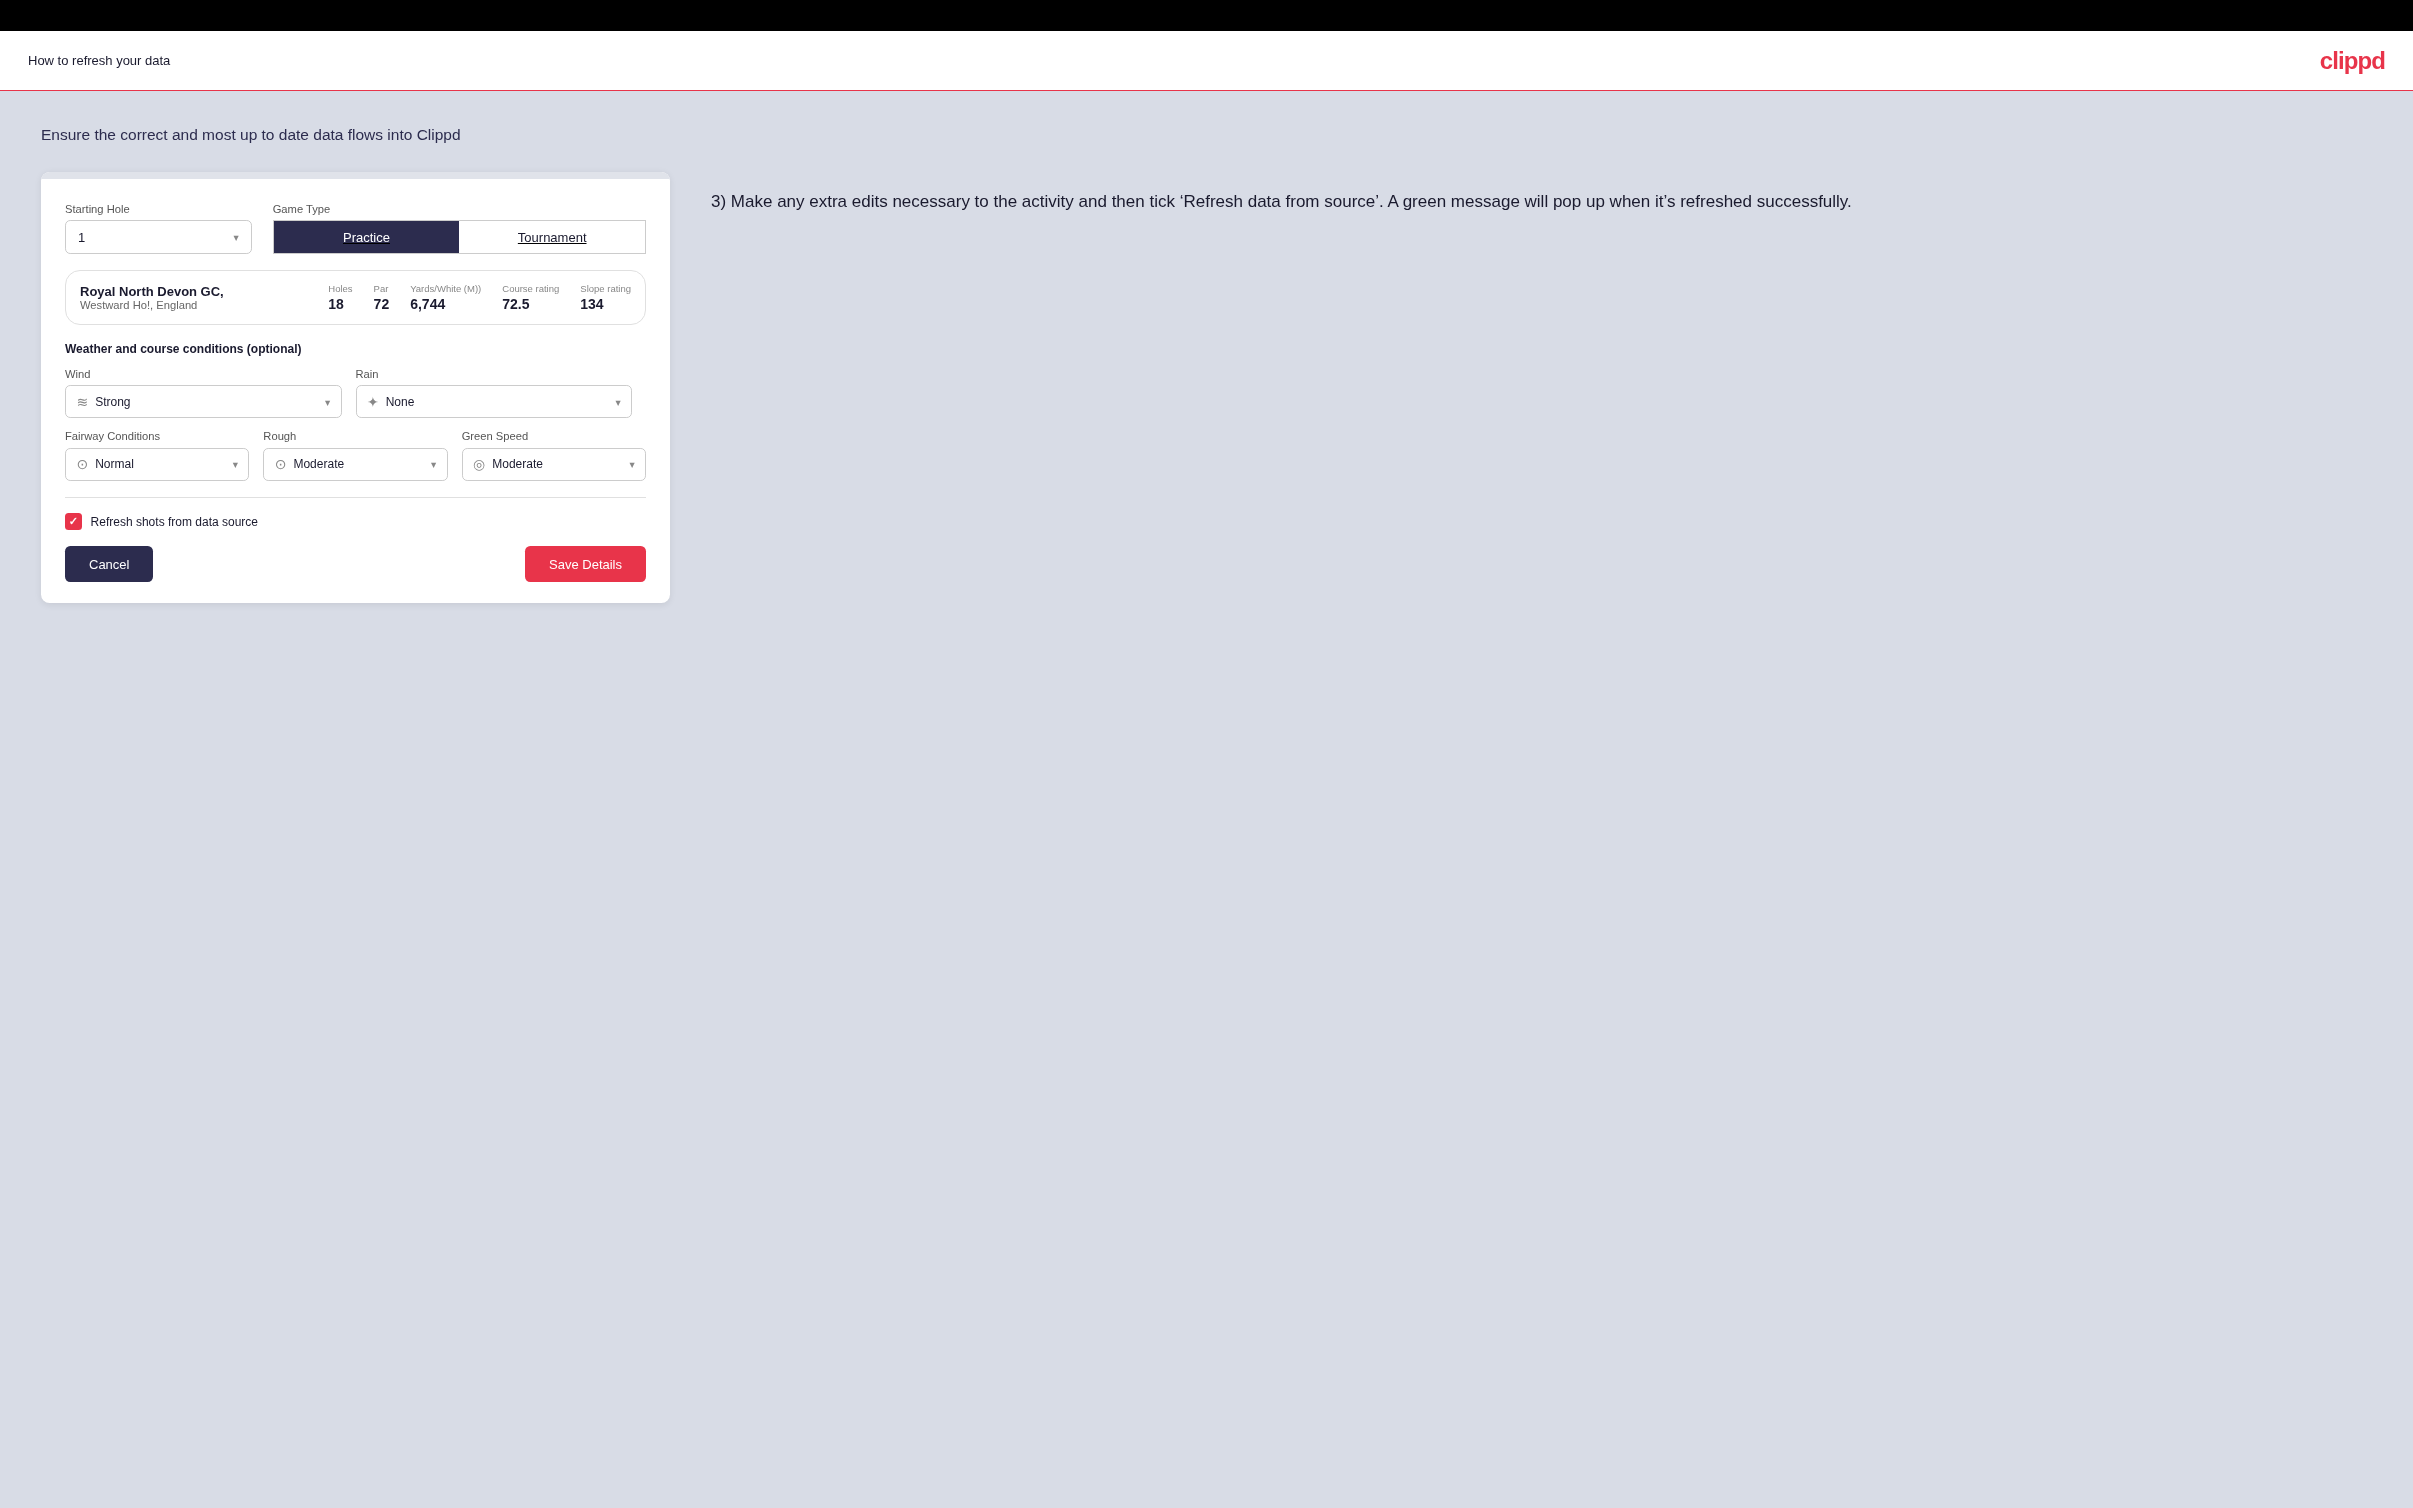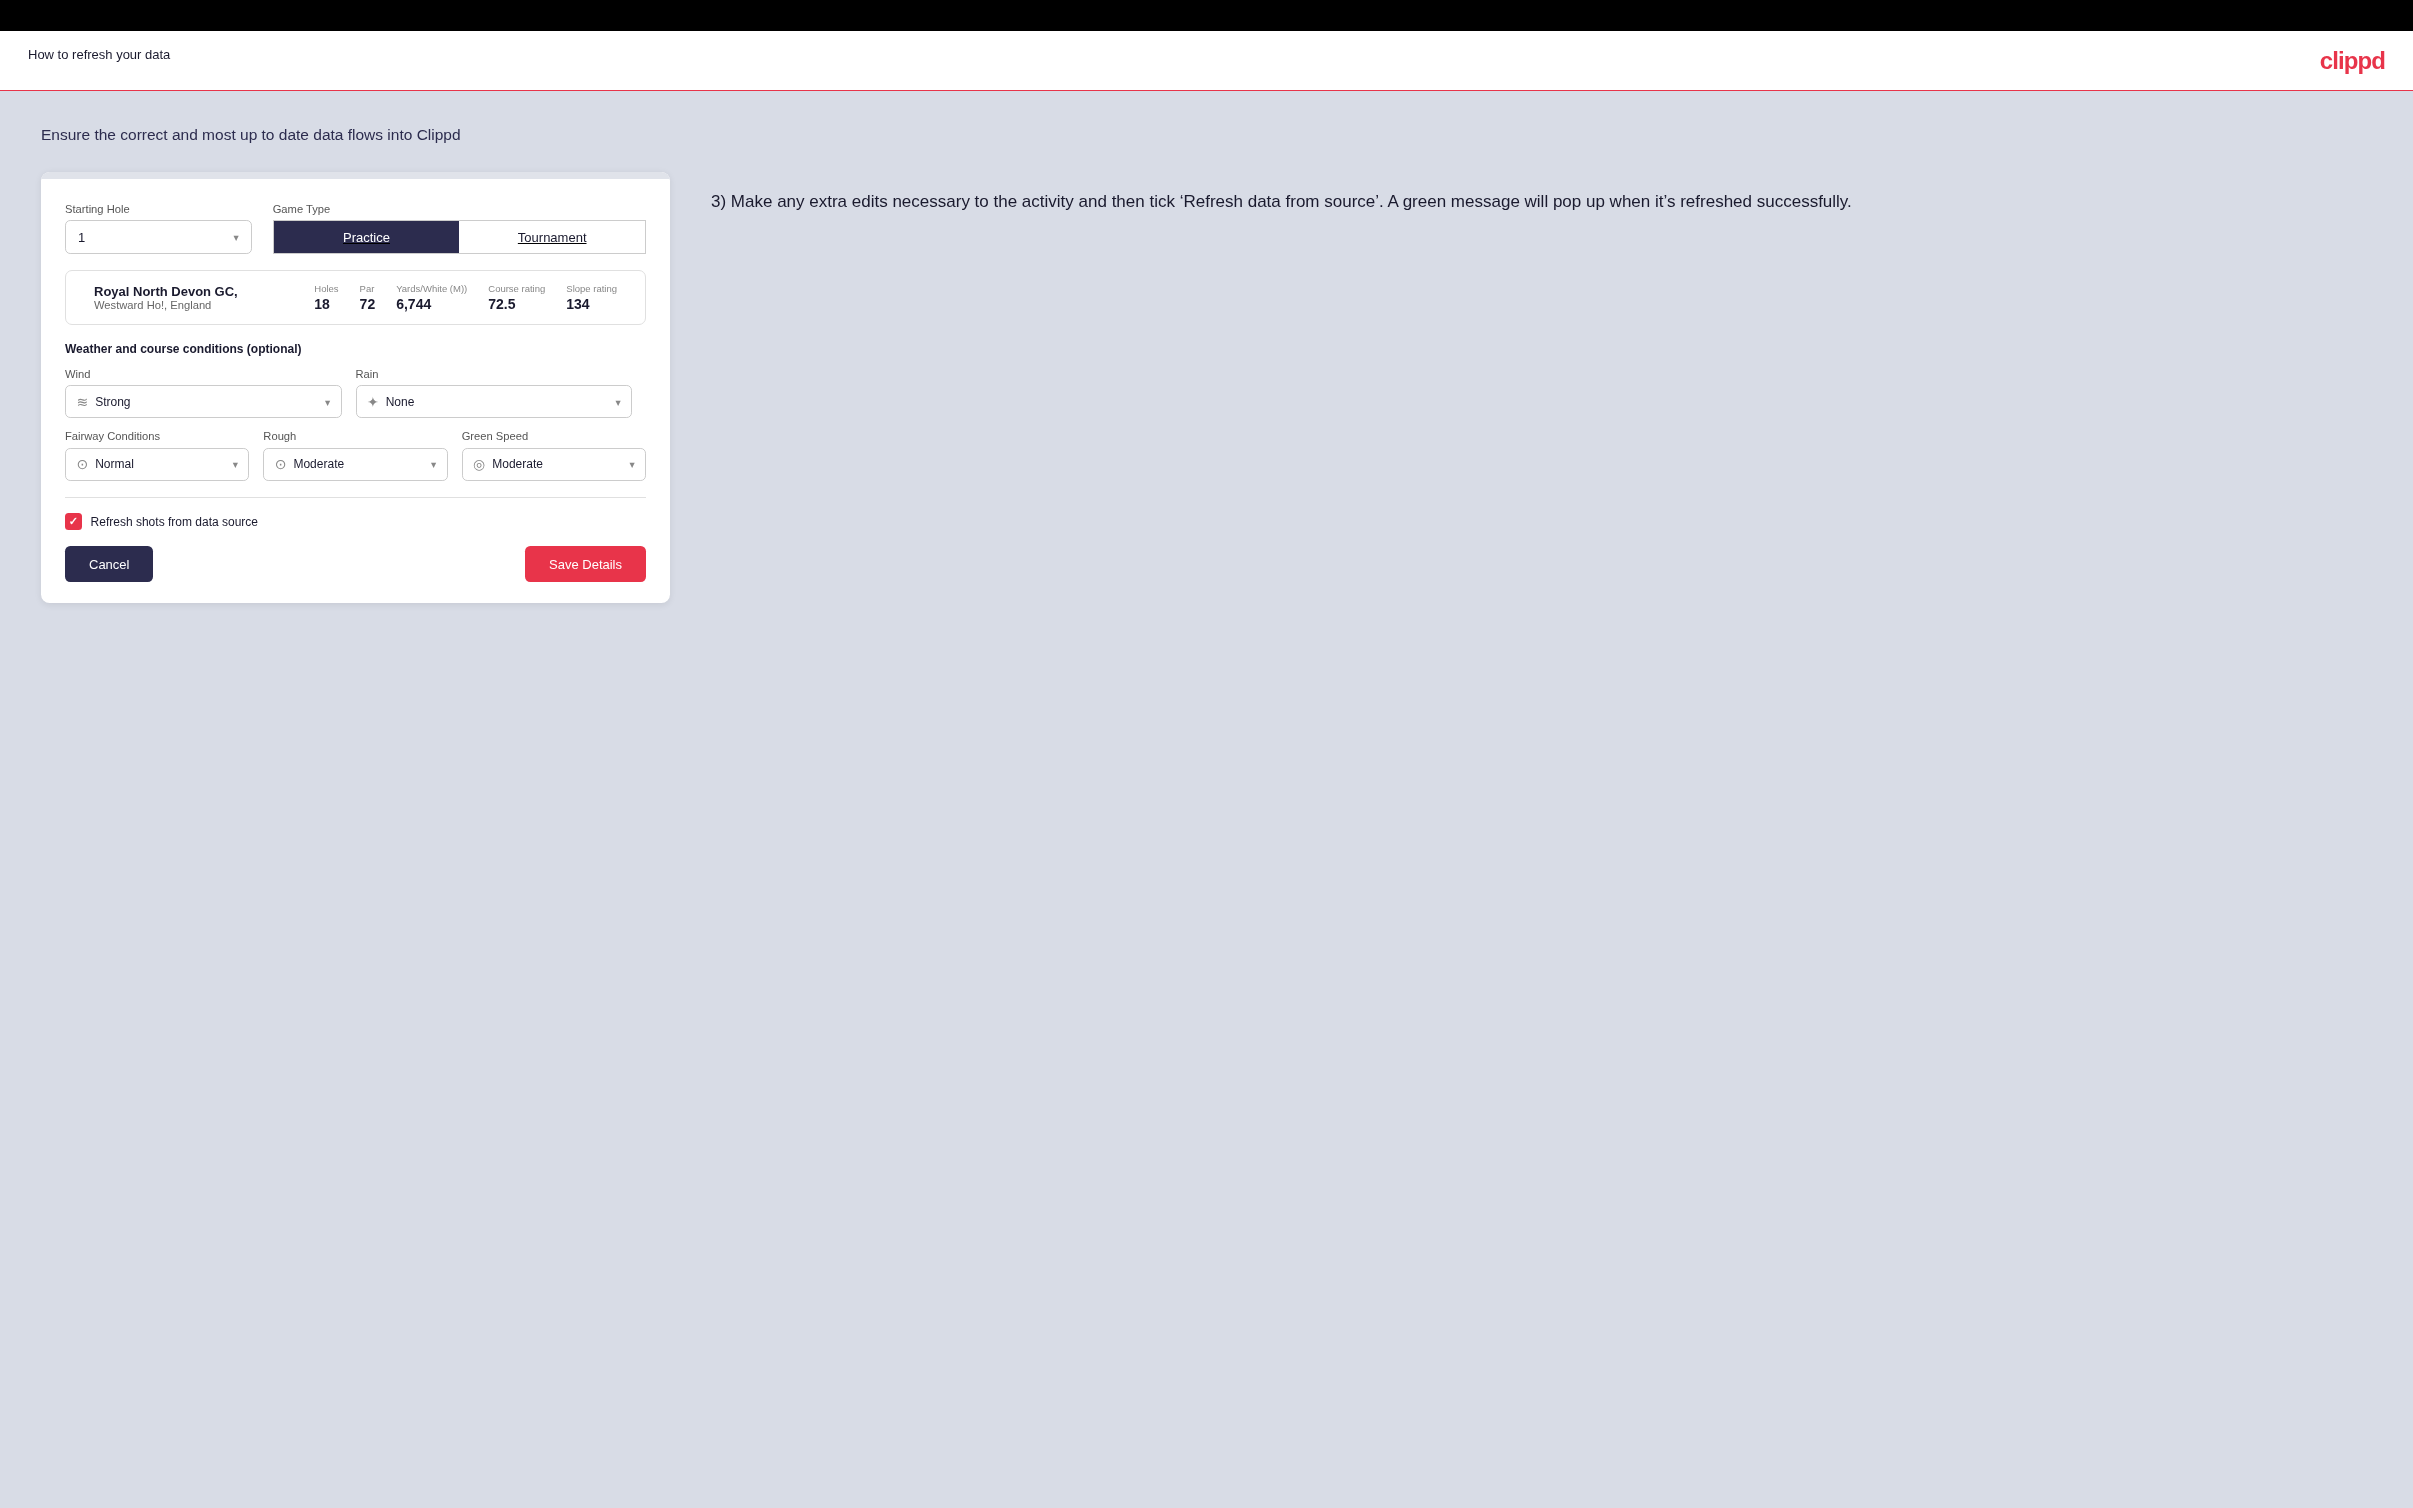--- a/index.html
+++ b/index.html
@@ -18,21 +18,21 @@
     .main-wrapper {
       background: #fff;
       flex: 1;
       display: flex;
       flex-direction: column;
     }
     .header {
       background: #fff;
       padding: 15.5px 28px;
       display: flex;
-      align-items: flex-start;
+      align-items: center;
       justify-content: space-between;
       border-bottom: 1.7px solid #e8344a;
     }
     .header-title {
       font-size: 13px;
       color: #1a1a2e;
       font-weight: 400;
     }
     .logo {
       font-size: 24px;
@@ -121,22 +121,22 @@
       border: none;
       background: #fff;
       color: #1a1a2e;
     }
     .game-btn.active {
       background: #2c2c4e;
       color: #fff;
     }
     .course-info {
       border: 0.9px solid #e0e0e0;
-      border-radius: 7px;
-      padding: 12px 28px;
+      border-radius: 15px;
+      padding: 12px 14px;
       margin-bottom: 17px;
       display: flex;
       align-items: center;
       gap: 0;
     }
     .course-name-block {
       flex: 1;
     }
     .course-name {
       font-size: 13px;

